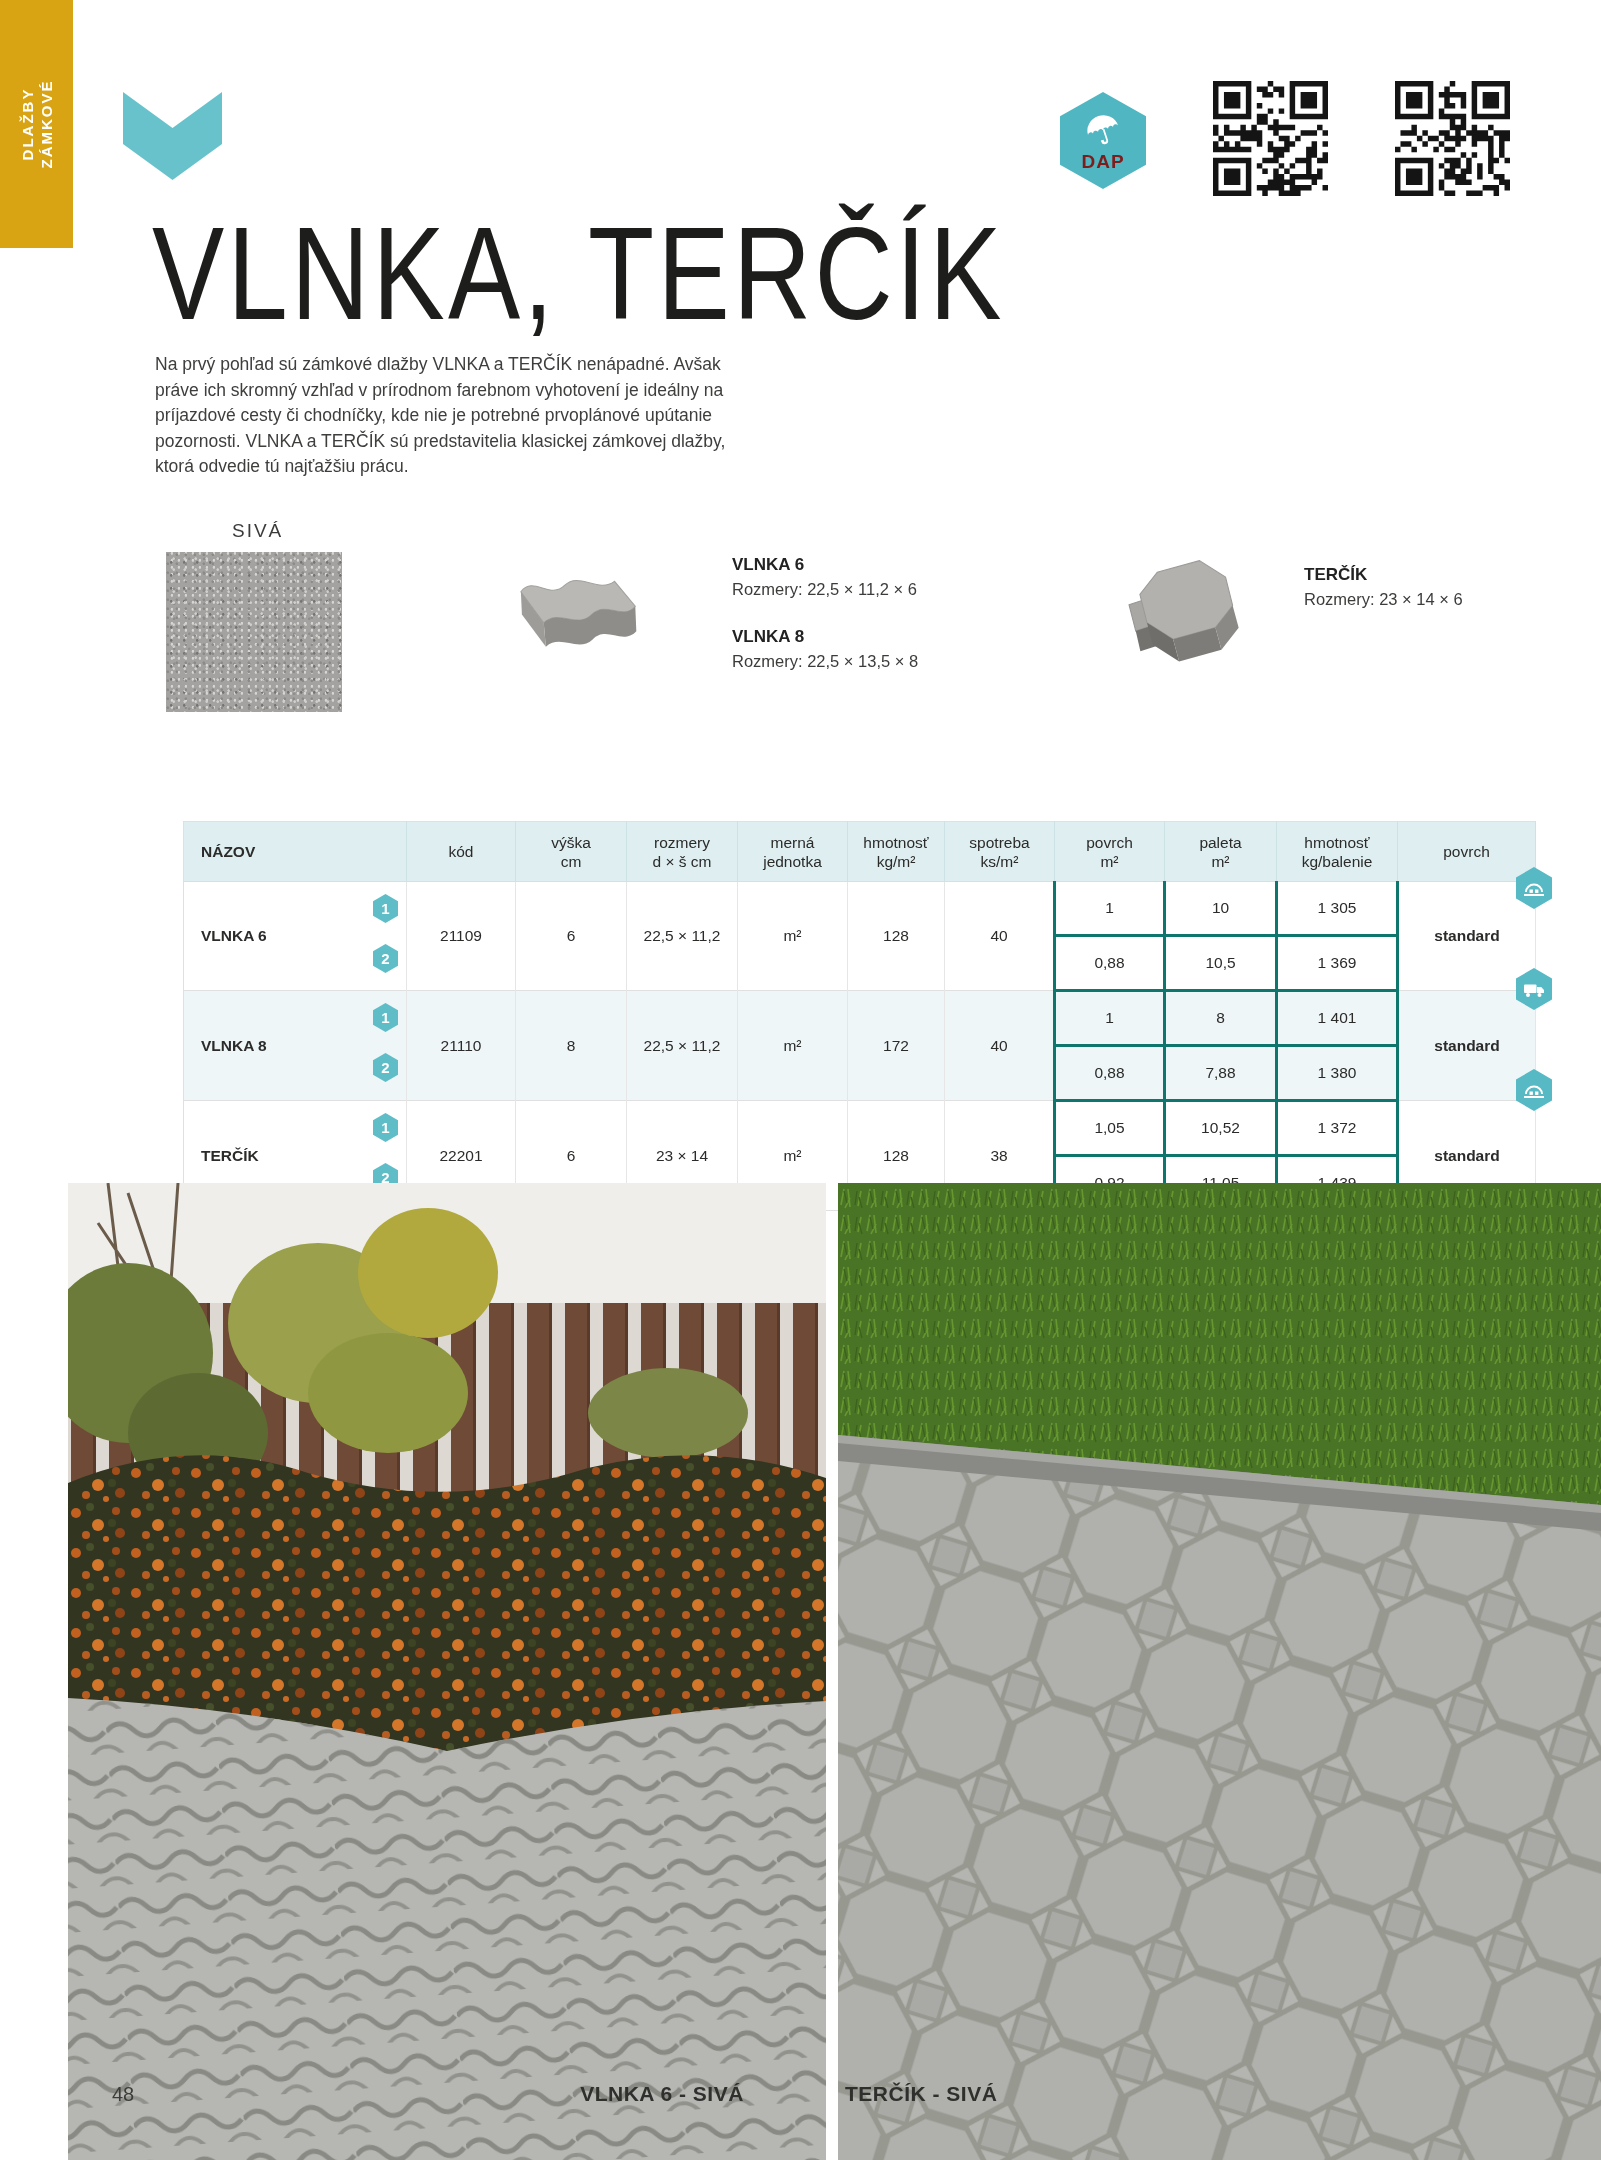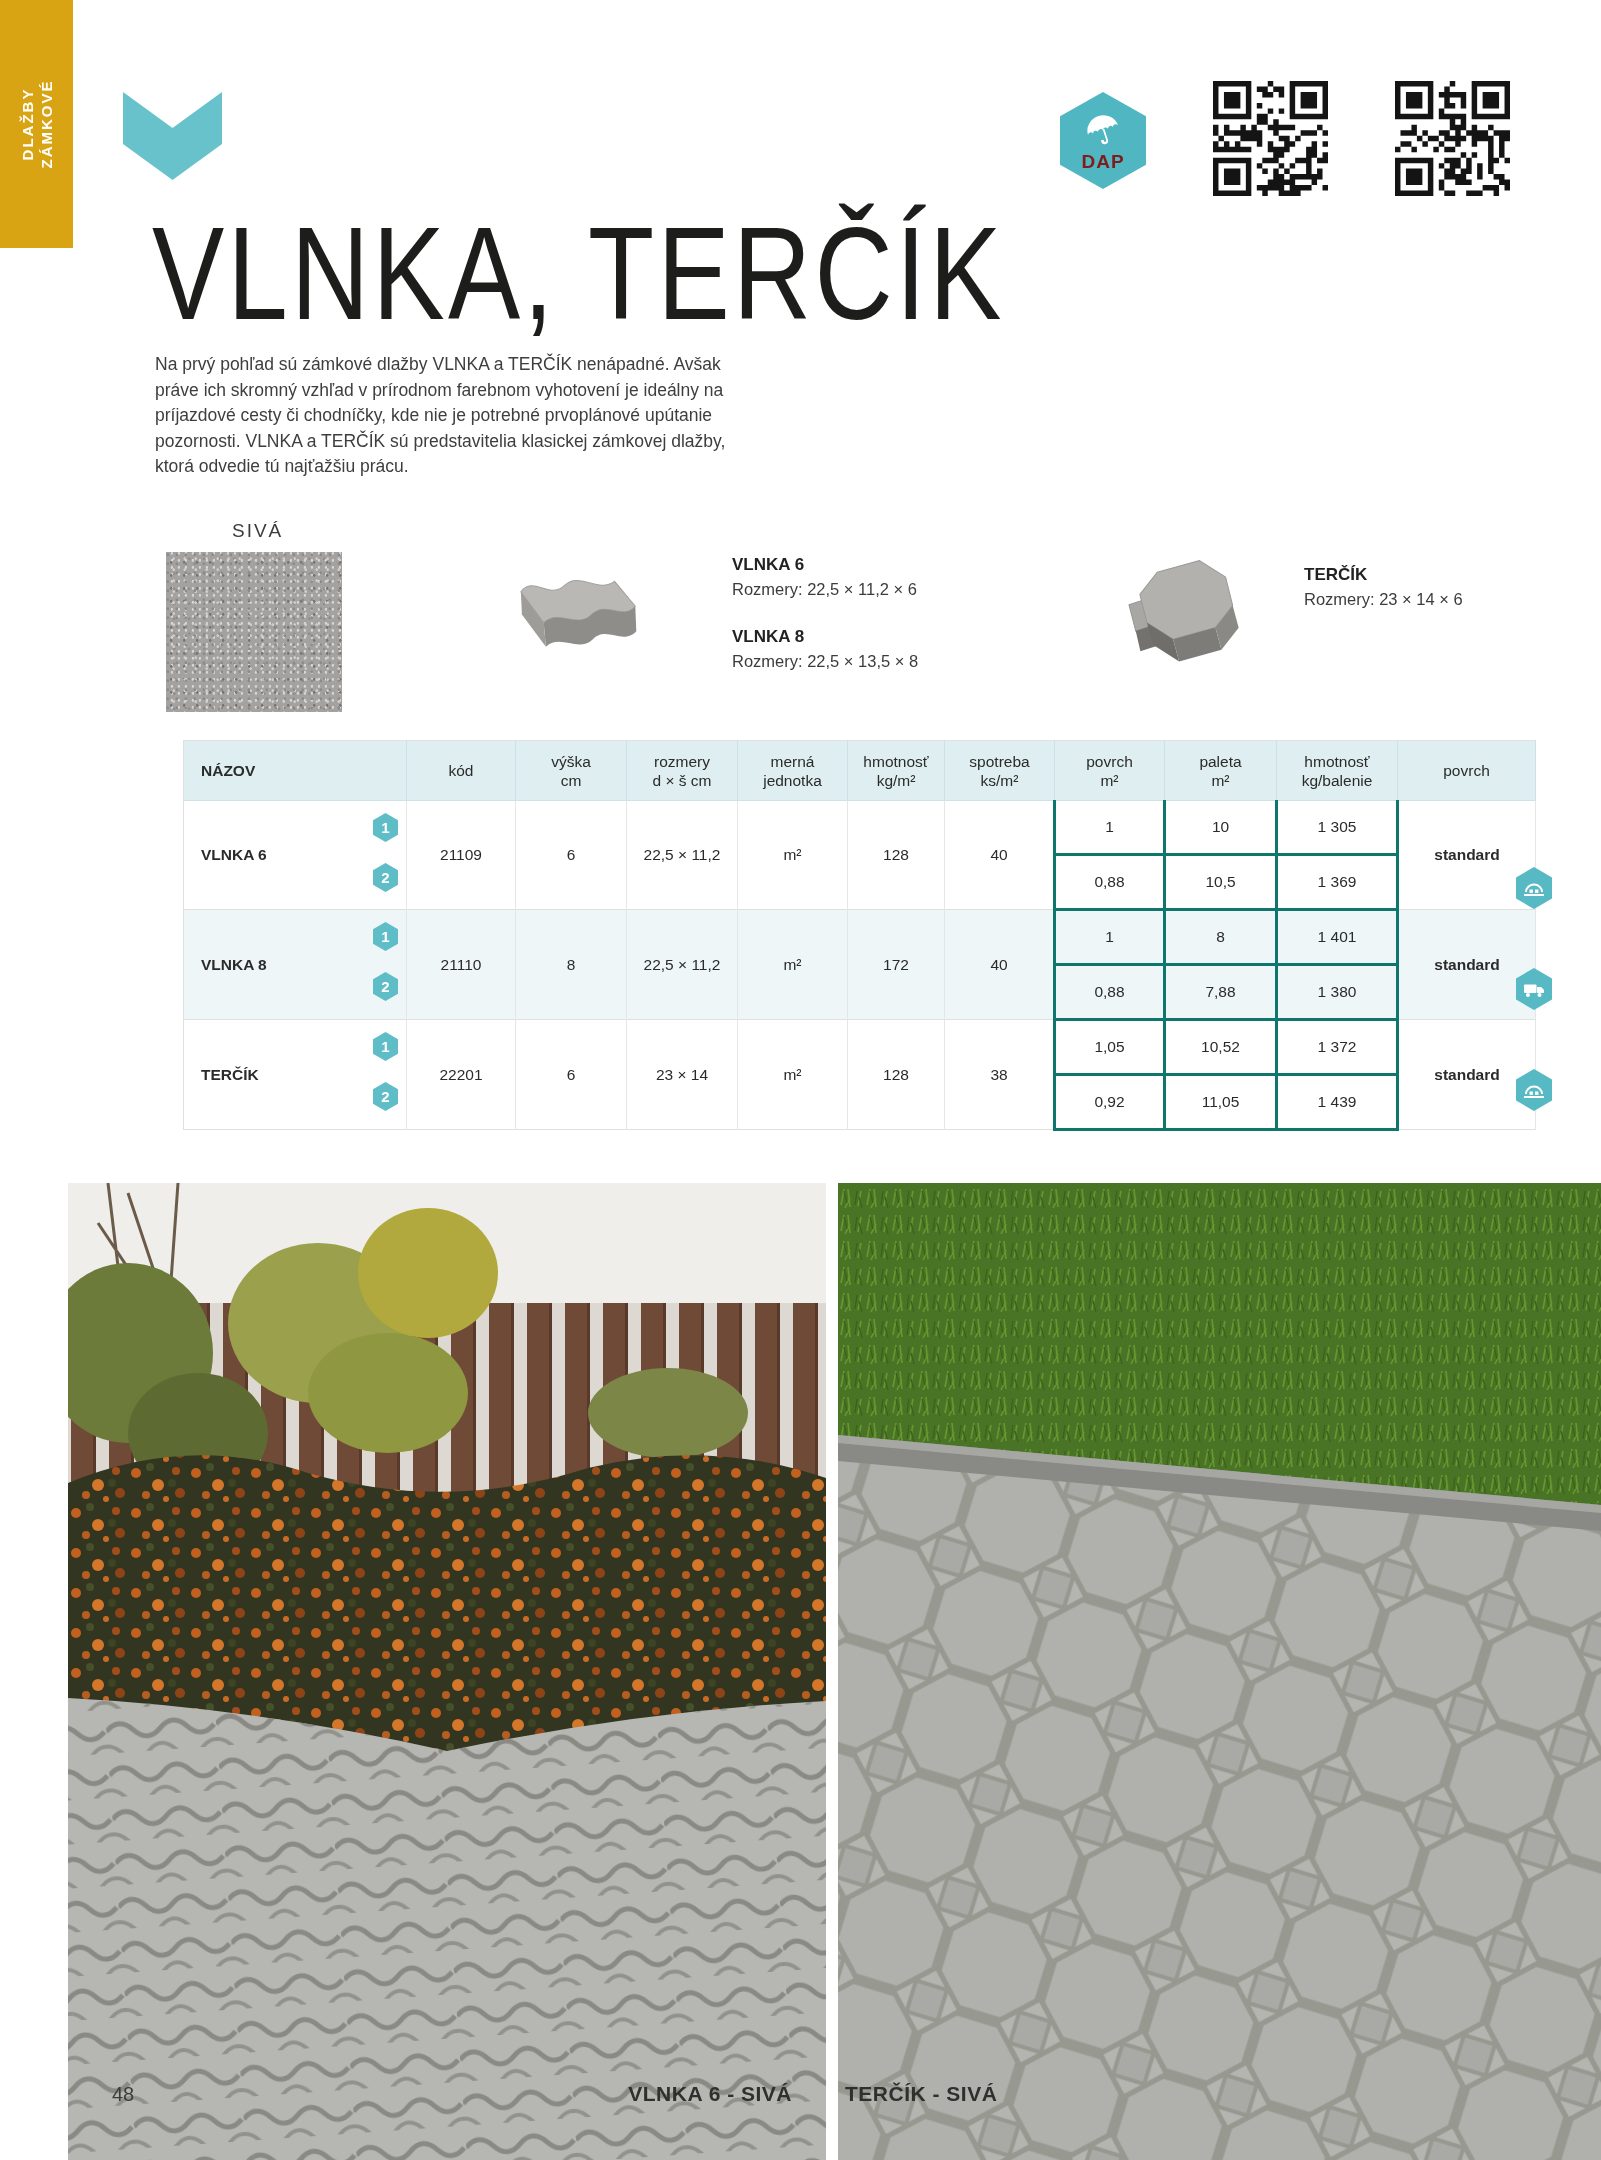--- a/index.html
+++ b/index.html
@@ -39,21 +39,21 @@
       radial-gradient(circle at 55% 45%, #8f8e8c 1px, transparent 1.6px);
     background-size:9px 9px,11px 11px,13px 13px,7px 7px,15px 15px;}
   .prod-img{position:absolute;}
   .prod-img.vlnka{left:498px;top:552px;width:156px;height:120px;}
   .prod-img.tercik{left:1100px;top:550px;width:156px;height:126px;}
   .prod-text{position:absolute;font-size:16.5px;color:#3c3c3b;line-height:25px;}
   .prod-text b{font-size:17px;color:#222;}
   .pt-v6{left:732px;top:552px;} .pt-v8{left:732px;top:624px;} .pt-t{left:1304px;top:562px;}
 
   
-  .spec-wrap{position:absolute;left:157px;top:740px;width:1352px;padding-left:26px;}
+  .spec-wrap{position:absolute;left:157px;top:821px;width:1352px;padding-left:26px;}
   table.spec{border-collapse:collapse;table-layout:fixed;width:1352px;font-size:15.5px;color:#2b2b2a;border:1px solid #e0e0e0;}
   table.spec th{background:#dfeef0;border-right:1px solid #cde2e5;border-bottom:1px solid #cfe3e6;font-weight:normal;height:59px;vertical-align:middle;text-align:center;line-height:19px;padding:0 4px;}
   table.spec th.h-first{text-align:left;padding-left:17px;font-weight:bold;}
   table.spec td{border-right:1px solid #e6e6e6;text-align:center;height:50px;vertical-align:middle;}
   table.spec tr.rowstart td{border-top:1px solid #e0e0e0;}
   table.spec tr.alt td{background:#eef6f8;}
   table.spec td.box{border:3px solid #0f766e;}
   table.spec td.name{position:relative;text-align:left;padding-left:17px;font-weight:bold;}
   table.spec td.povrch{font-weight:bold;}
   .badge{position:absolute;right:8px;width:25px;height:29px;background:#5fbdc7;color:#fff;font-weight:bold;font-size:15px;display:flex;align-items:center;justify-content:center;clip-path:polygon(50% 0,100% 25%,100% 75%,50% 100%,0 75%,0 25%);}
@@ -62,21 +62,21 @@
   .row-icon{position:absolute;left:1516px;width:36px;height:42px;background:#56b9c4;display:flex;align-items:center;justify-content:center;}
   .row-icon svg{width:24px;height:24px;}
 
   
   .photo{position:absolute;top:1183px;height:977px;}
   .photo.left{left:68px;width:758px;}
   .photo.right{left:838px;width:763px;}
   .photo svg{display:block;width:100%;height:100%;}
 
   .caption{position:absolute;font-weight:bold;font-size:21px;color:#2f2f2d;letter-spacing:0.5px;}
-  .cap-left{left:500px;top:2082px;width:292px;text-align:right;}
+  .cap-left{left:516px;top:2082px;width:292px;text-align:center;}
   .cap-right{left:845px;top:2082px;}
   .pageno{position:absolute;left:112px;top:2083px;font-size:20px;font-weight:400;color:#3c3c3b;}
 </style>
 </head>
 <body>
 
 <div class="page">
 
   <div class="side-tab">
     <div class="rot">

